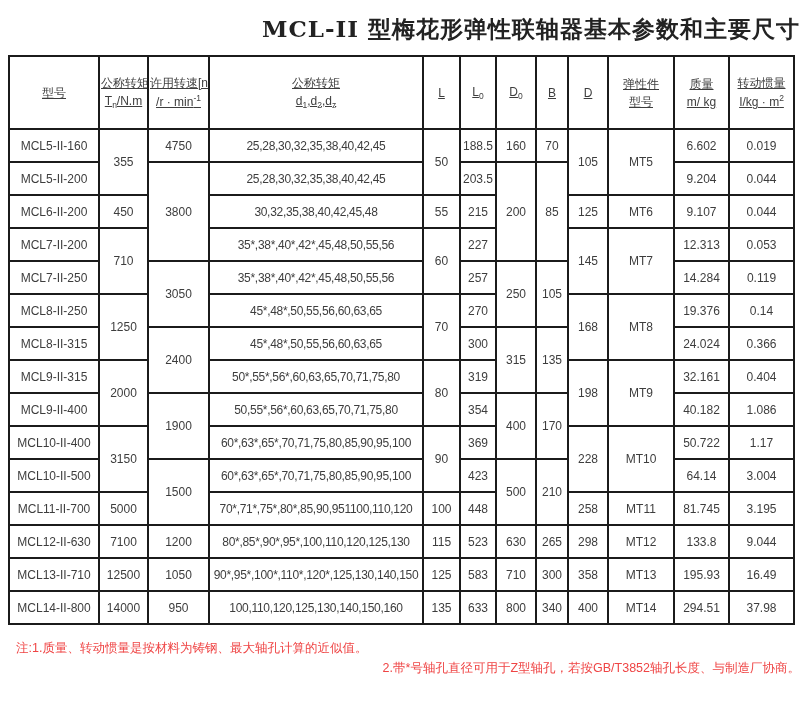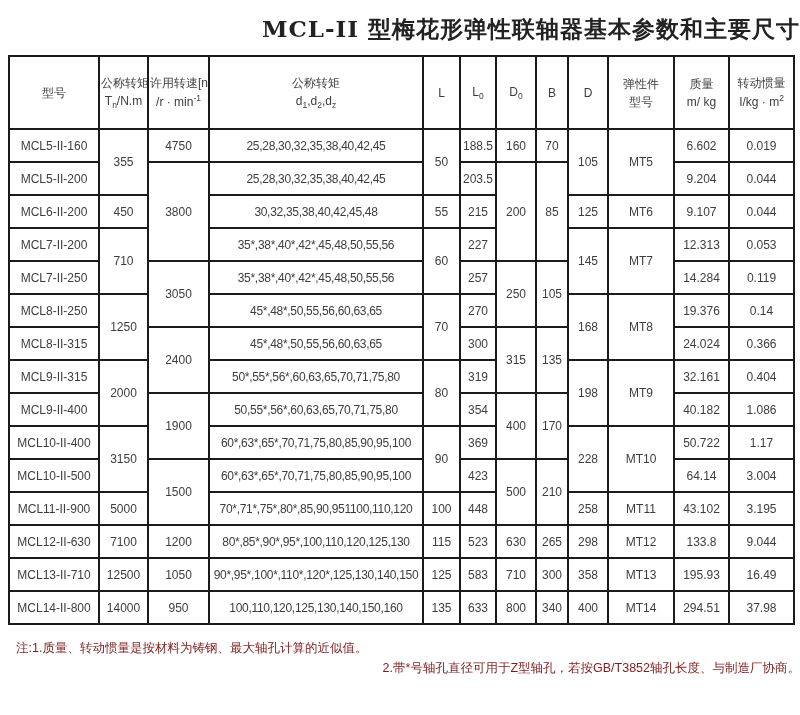--- a/index.html
+++ b/index.html
@@ -15,28 +15,28 @@
   }
   table.spec{
     border-collapse:collapse;table-layout:fixed;
     width:785px;margin:0 0 0 8px;background:#fff;
   }
   .spec th,.spec td{
     border:2px solid #1b1b1b;text-align:center;vertical-align:middle;
     padding:0 1px;font-size:12px;font-weight:normal;color:#3d3d3d;
     white-space:nowrap;overflow:hidden;
   }
-  .spec thead tr{height:73px;}
+  .spec thead tr{height:73px;text-decoration:underline;}
   .spec tbody tr{height:33px;}
   .hdr-line{line-height:1.5;}
   sub{font-size:8.5px;vertical-align:-3px;}
   sup{font-size:8.5px;vertical-align:5px;}
   .col0{font-size:12px;}
   .col3{font-size:11.5px;letter-spacing:-0.3px;padding:0;}
-  .notes{margin:13px 0 0 16px;font-size:12.5px;line-height:1.6;color:#7f1d1d;}
+  .notes{margin:13px 0 0 16px;font-size:12.5px;line-height:1.6;color:#ef4444;}
   .notes .note-line2{padding-left:25px;text-align:right;}
 </style>
 </head>
 <body>
 
 <div class="page-title">MCL-II 型梅花形弹性联轴器基本参数和主要尺寸</div>
 
 <table class="spec">
   <colgroup>
     <col style="width:90px">
@@ -212,28 +212,28 @@
         <td class="col0">MCL10-II-500</td>
         <td rowspan="2" class="col2">1500</td>
         <td class="col3">60*,63*,65*,70,71,75,80,85,90,95,100</td>
         <td class="col5">423</td>
         <td rowspan="2" class="col6">500</td>
         <td rowspan="2" class="col7">210</td>
         <td class="col10">64.14</td>
         <td class="col11">3.004</td>
       </tr>
       <tr>
-        <td class="col0">MCL11-II-900</td>
+        <td class="col0">MCL11-II-700</td>
         <td class="col1">5000</td>
         <td class="col3">70*,71*,75*,80*,85,90,951100,110,120</td>
         <td class="col4">100</td>
         <td class="col5">448</td>
         <td class="col8">258</td>
         <td class="col9">MT11</td>
-        <td class="col10">43.102</td>
+        <td class="col10">81.745</td>
         <td class="col11">3.195</td>
       </tr>
       <tr>
         <td class="col0">MCL12-II-630</td>
         <td class="col1">7100</td>
         <td class="col2">1200</td>
         <td class="col3">80*,85*,90*,95*,100,110,120,125,130</td>
         <td class="col4">115</td>
         <td class="col5">523</td>
         <td class="col6">630</td>

